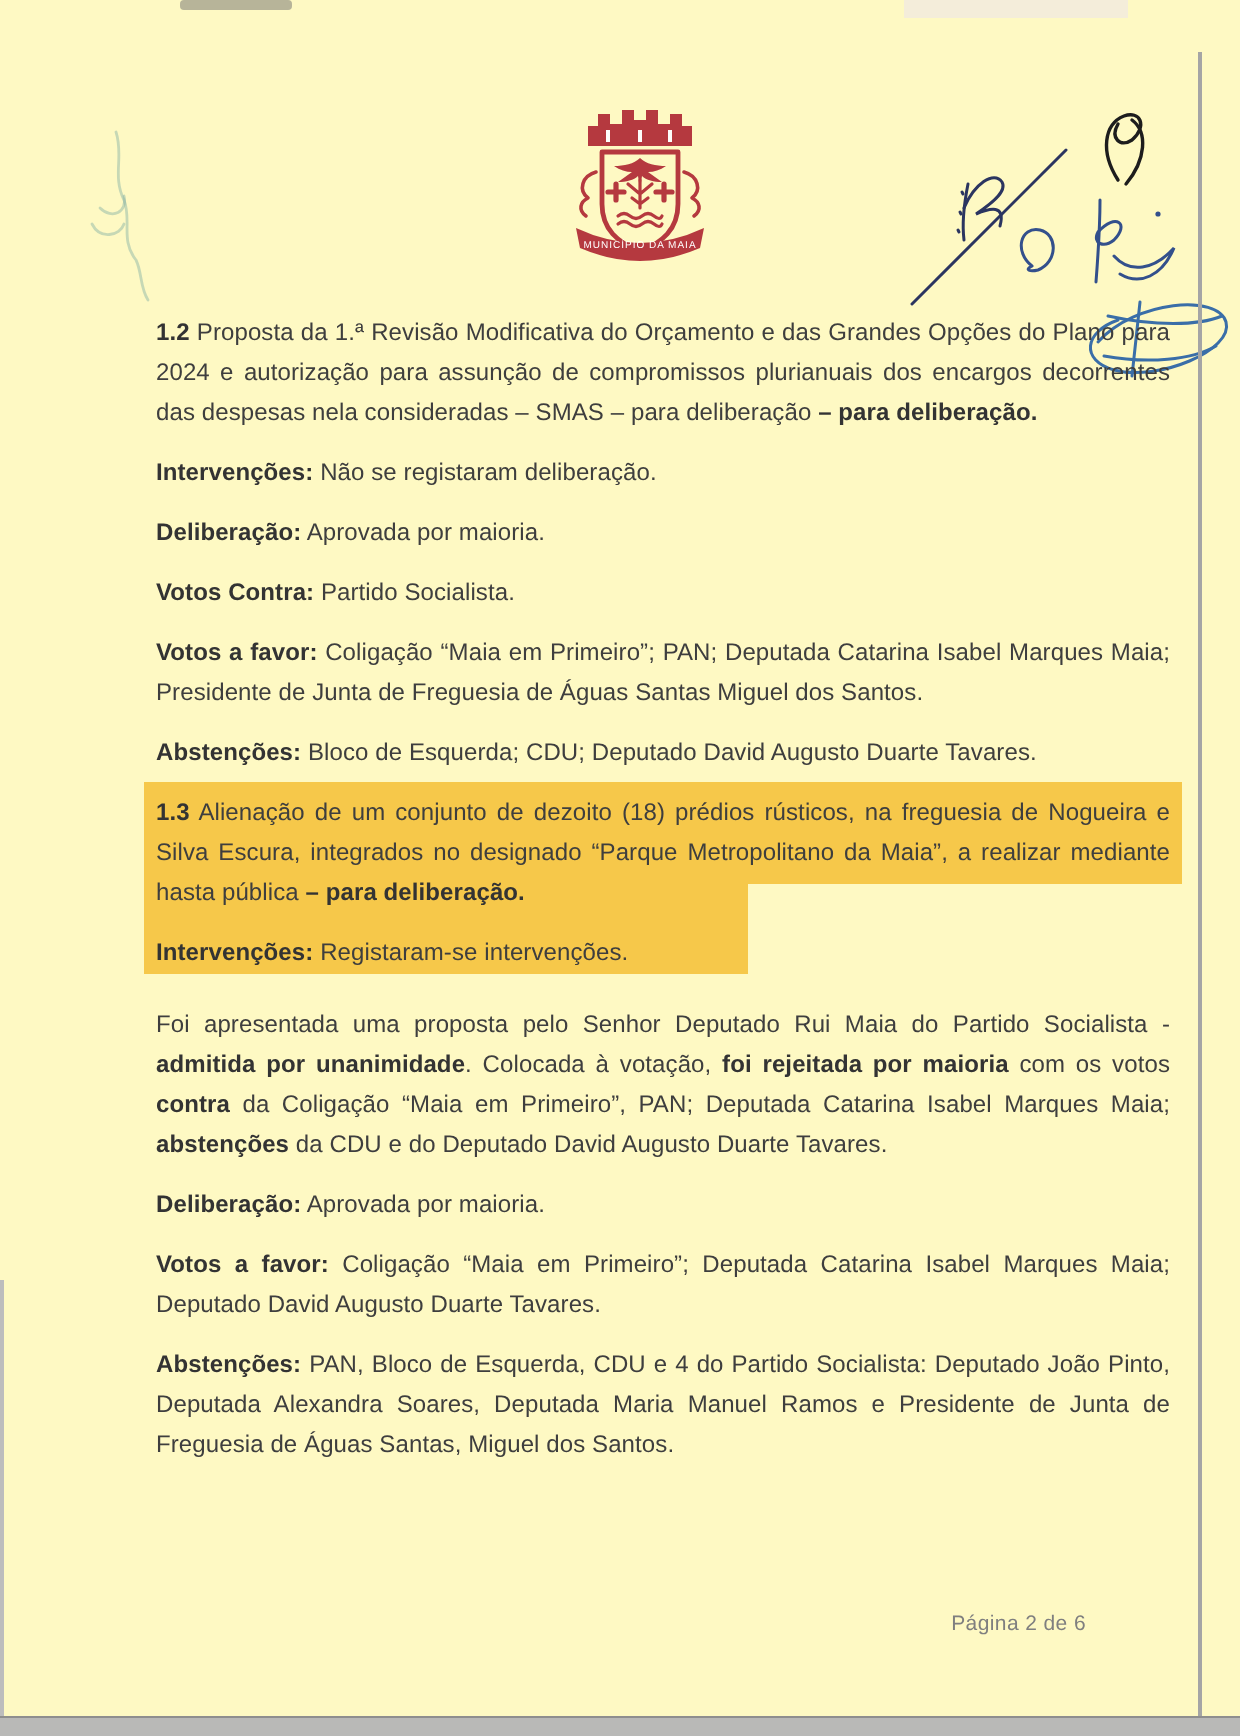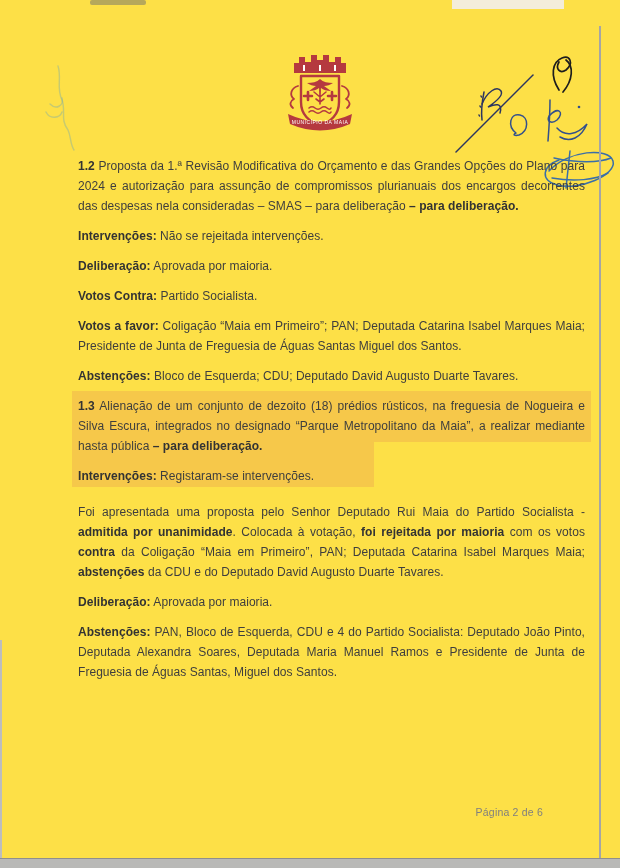--- a/index.html
+++ b/index.html
@@ -1,20 +1,20 @@
 <!DOCTYPE html>
 <html><head>
 <meta charset="utf-8">
 <style>
   html,body { margin:0; padding:0; }
   body {
     width:620px; height:868px; position:relative; overflow:hidden;
     background:#ffffff; font-family:"Liberation Sans", sans-serif;
   }
-  .page { position:absolute; inset:0; background:#fde047; }
+  .page { position:absolute; inset:0; background:#fef9c3; }
 
   
   .smudge-left { position:absolute; left:90px; top:0; width:56px; height:5px;
     background:#6f6f6f; opacity:.5; border-radius:2px; }
   .cream-patch { position:absolute; left:452px; top:0; width:112px; height:9px;
     background:#f4edda; }
   .edge-right { position:absolute; left:599px; top:26px; width:2px; height:832px;
     background:#a5a5a5; }
   .edge-left { position:absolute; left:0; top:640px; width:1.5px; height:218px;
     background:#bdbdbd; }
@@ -113,21 +113,21 @@
       <path d="M138 148 L142 111"></path>
       <path d="M126 118 C149 123 171 123 183 118"></path>
       <path d="M124 138 C146 142 168 140 180 133"></path>
     </g>
   </svg>
 
   <div class="doc-body">
 
     <p class="para"><span class="b">1.2</span><span> Proposta da 1.ª Revisão Modificativa do Orçamento e das Grandes Opções do Plano para 2024 e autorização para assunção de compromissos plurianuais dos encargos decorrentes das despesas nela consideradas – SMAS – para deliberação </span><span class="b">– para deliberação.</span></p>
 
-    <p class="row"><span class="b">Intervenções:</span><span> Não se rejeitada intervenções.</span></p>
+    <p class="row"><span class="b">Intervenções:</span><span> Não se registaram deliberação.</span></p>
 
     <p class="row"><span class="b">Deliberação:</span><span> Aprovada por maioria.</span></p>
 
     <p class="row"><span class="b">Votos Contra:</span><span> Partido Socialista.</span></p>
 
     <p class="row"><span class="b">Votos a favor:</span><span> Coligação “Maia em Primeiro”; PAN; Deputada Catarina Isabel Marques Maia; Presidente de Junta de Freguesia de Águas Santas Miguel dos Santos.</span></p>
 
     <p class="row"><span class="b">Abstenções:</span><span> Bloco de Esquerda; CDU; Deputado David Augusto Duarte Tavares.</span></p>
 
 
@@ -135,20 +135,21 @@
       <div class="hl hl-wide" style="background: rgb(246, 200, 74);"></div>
       <div class="hl hl-narrow" style="background: rgb(246, 200, 74);"></div>
       <p class="hl-text"><span class="b">1.3</span><span> Alienação de um conjunto de dezoito (18) prédios rústicos, na freguesia de Nogueira e Silva Escura, integrados no designado “Parque Metropolitano da Maia”, a realizar mediante hasta pública </span><span class="b">– para deliberação.</span></p>
       <p class="hl-text"><span class="b">Intervenções:</span><span> Registaram-se intervenções.</span></p>
     </div>
 
     <p class="para"><span>Foi apresentada uma proposta pelo Senhor Deputado Rui Maia do Partido Socialista - </span><span class="b">admitida por unanimidade</span><span>. Colocada à votação, </span><span class="b">foi rejeitada por maioria</span><span> com os votos </span><span class="b">contra</span><span> da Coligação “Maia em Primeiro”, PAN; Deputada Catarina Isabel Marques Maia; </span><span class="b">abstenções</span><span> da CDU e do Deputado David Augusto Duarte Tavares.</span></p>
 
     <p class="row"><span class="b">Deliberação:</span><span> Aprovada por maioria.</span></p>
 
+    <p class="row"><span class="b">Votos a favor:</span><span> Coligação “Maia em Primeiro”; Deputada Catarina Isabel Marques Maia; Deputado David Augusto Duarte Tavares.</span></p>
 
 
     <p class="row"><span class="b">Abstenções:</span><span> PAN, Bloco de Esquerda, CDU e 4 do Partido Socialista: Deputado João Pinto, Deputada Alexandra Soares, Deputada Maria Manuel Ramos e Presidente de Junta de Freguesia de Águas Santas, Miguel dos Santos.</span></p>
   </div>
 
   <div class="footer">Página 2 de 6</div>
 
   <div class="edge-right"></div>
   <div class="edge-left"></div>
   <div class="edge-bottom"></div>

